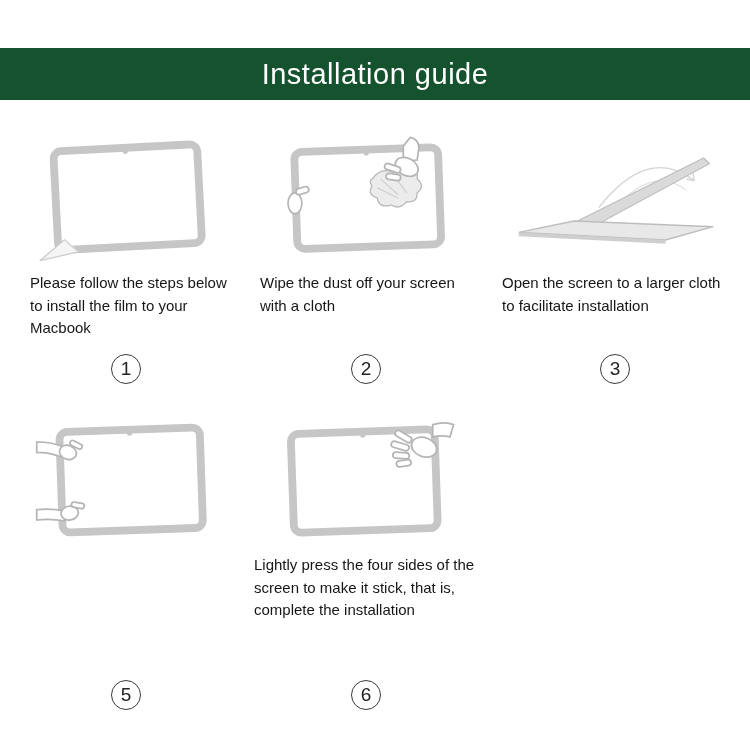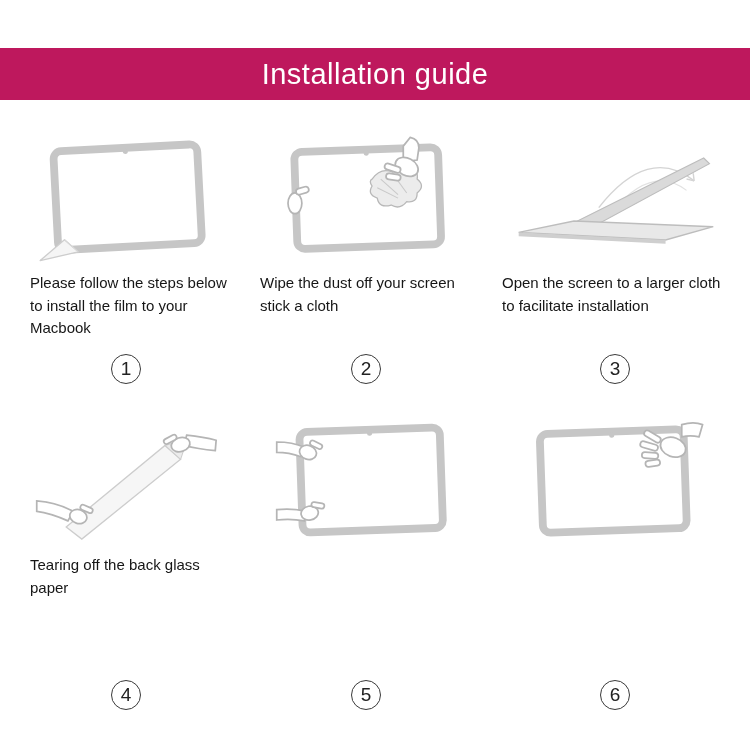--- a/index.html
+++ b/index.html
@@ -3,21 +3,21 @@
 <meta charset="utf-8">
 <style>
   html,body{margin:0;padding:0;}
   body{
     width:750px;height:750px;background:#ffffff;
     font-family:"Liberation Sans", sans-serif;color:#1b1b1b;
     overflow:hidden;
   }
   .page{width:750px;height:750px;position:relative;}
   .header{
-    margin-top:48px;height:52px;background:#be185d;
+    margin-top:48px;height:52px;background:#14532d;
     display:flex;align-items:center;justify-content:center;
   }
   .header-title{color:#ffffff;font-size:29px;font-weight:400;letter-spacing:.5px;}
   .steps{
     display:grid;
     grid-template-columns:232px 248px 250px;
     padding:34px 10px 0 10px;
     row-gap:30px;
   }
   .step{display:flex;flex-direction:column;}
@@ -87,21 +87,21 @@
             <rect x="126" y="36" width="19" height="7" rx="3.5" transform="rotate(18 136 40)"></rect>
             <rect x="128" y="46" width="17" height="7" rx="3.5" transform="rotate(8 136 50)"></rect>
           </g>
 
           <g class="lt">
             <ellipse cx="23" cy="80" rx="8" ry="12"></ellipse>
             <rect x="24" y="62" width="15" height="7" rx="3.5" transform="rotate(-16 31 65)"></rect>
           </g>
         </svg>
       </div>
-      <div class="desc">Wipe the dust off your screen stick a cloth</div>
+      <div class="desc">Wipe the dust off your screen with a cloth</div>
       <div class="num-wrap">
           <div class="num">2</div>
         </div>
     </div>
 
     <div class="step row1 c3">
       <div class="illus">
         <svg width="220" height="124" viewBox="0 0 230 130">
 
           <path d="M98 74 Q150 8 198 46" fill="none" stroke="#d4d4d4" stroke-width="1.5"></path>
@@ -113,45 +113,20 @@
           <path d="M14 100 L168 108 L218 94 L72 88 Z" fill="#e8e8e8" stroke="#bdbdbd" stroke-width="1.5"></path>
           <path d="M14 100 L168 108 L168 112 L14 104 Z" fill="#cfcfcf"></path>
         </svg>
       </div>
       <div class="desc">Open the screen to a larger cloth to facilitate installation</div>
       <div class="num-wrap">
           <div class="num">3</div>
         </div>
     </div>
 
-    <div class="step row2 c1">
-      <div class="illus">
-        <svg width="200" height="130" viewBox="0 0 210 150">
-
-          <path d="M36 128 L150 34 L168 50 L54 142 Z" fill="#f6f6f6" stroke="#cdcdcd" stroke-width="1.5"></path>
-          <path d="M150 34 L168 50 L176 26 Z" fill="#ececec" stroke="#cdcdcd" stroke-width="1.2"></path>
-
-          <g class="lt">
-            <path d="M208 40 q-20 -2 -36 -6 l3 -12 q20 2 34 6 Z"></path>
-            <ellipse cx="168" cy="33" rx="11" ry="8" transform="rotate(-18 168 33)"></ellipse>
-            <rect x="148" y="24" width="16" height="6" rx="3" transform="rotate(-28 156 27)"></rect>
-          </g>
-
-          <g class="lt">
-            <path d="M2 98 q24 2 42 12 l-6 11 q-20 -9 -36 -11 Z"></path>
-            <ellipse cx="50" cy="116" rx="10" ry="8" transform="rotate(18 50 116)"></ellipse>
-            <rect x="52" y="104" width="15" height="6" rx="3" transform="rotate(24 59 107)"></rect>
-          </g>
-        </svg>
-      </div>
-      <div class="desc">Tearing off the back glass paper</div>
-      <div class="num-wrap">
-          <div class="num">4</div>
-        </div>
-    </div>
 
     <div class="step row2 c2">
       <div class="illus">
         <svg width="200" height="130" viewBox="0 0 210 150">
           <g transform="rotate(-2 105 75)">
             <rect class="frame" x="30" y="16" width="162" height="116" rx="9"></rect>
             <circle cx="111" cy="20" r="3" fill="#c6c6c6"></circle>
           </g>
 
           <g class="lt">
@@ -183,19 +158,20 @@
           <g class="lt">
             <path d="M182 10 q14 -4 24 0 l-4 14 q-10 -2 -20 0 Z"></path>
             <ellipse cx="172" cy="36" rx="15" ry="11" transform="rotate(20 172 36)"></ellipse>
             <rect x="138" y="20" width="21" height="7" rx="3.5" transform="rotate(30 148 23)"></rect>
             <rect x="134" y="31" width="21" height="7" rx="3.5" transform="rotate(16 144 34)"></rect>
             <rect x="136" y="42" width="19" height="7" rx="3.5" transform="rotate(4 145 45)"></rect>
             <rect x="140" y="51" width="17" height="7" rx="3.5" transform="rotate(-8 148 54)"></rect>
           </g>
         </svg>
       </div>
+      <div class="desc">Lightly press the four sides of the screen to make it stick, that is, complete the installation</div>
       <div class="num-wrap">
           <div class="num">6</div>
         </div>
     </div>
 
   </div>
 </div>
 
 </body></html>

